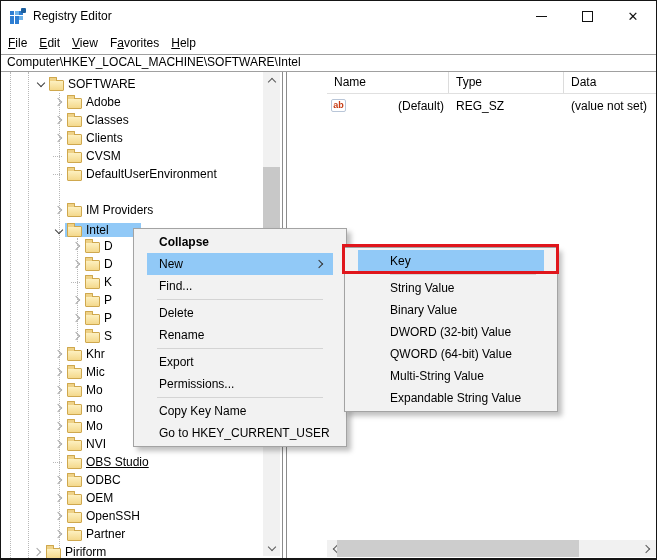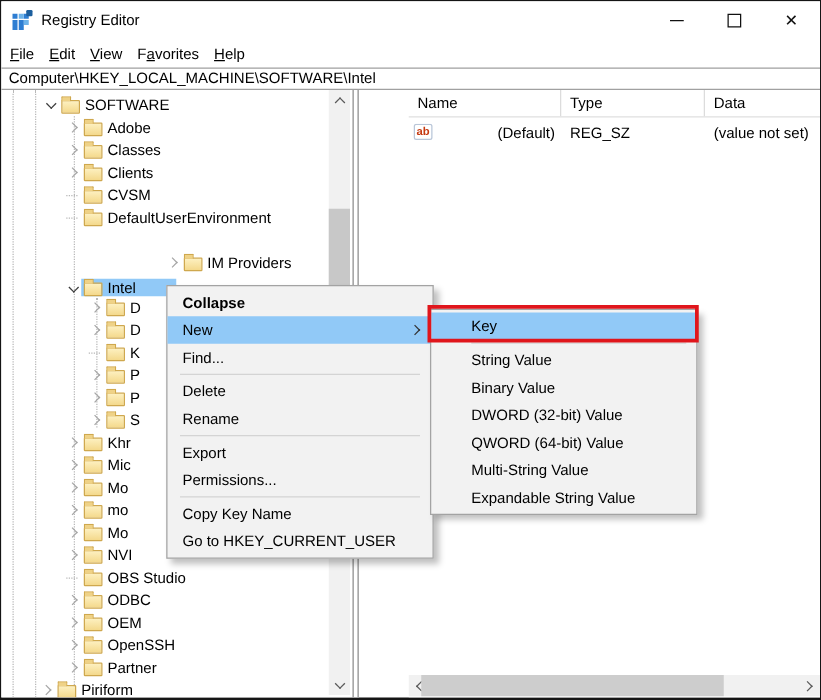--- a/index.html
+++ b/index.html
@@ -81,21 +81,21 @@
   
   .hscroll{position:absolute;left:0;right:0;bottom:1px;height:17px;background:#f1f1f1;}
   .hscroll .arr{position:absolute;top:0;width:17px;height:17px;display:flex;align-items:center;justify-content:center;}
   .hscroll .arr.left{left:0;}
   .hscroll .arr.right{right:1px;}
   .chev.left-g{transform:rotate(-135deg);border-color:#5a5a5a;margin-left:2px;}
   .chev.right-g{transform:rotate(45deg);border-color:#5a5a5a;margin-right:2px;}
   .hthumb{position:absolute;top:0;height:17px;left:10px;width:242px;background:#cdcdcd;}
 
   
-  .menu{position:absolute;box-sizing:border-box;background:#f2f2f2;border:1px solid #a3a3a3;box-shadow:4px 4px 5px rgba(0,0,0,.25);padding:2px 0;z-index:50;}
+  .menu{position:absolute;box-sizing:border-box;background:#f2f2f2;border:1px solid #a3a3a3;box-shadow:4px 4px 5px rgba(0,0,0,.25);padding:2px 13px;z-index:50;}
   .menu1{left:132px;top:227px;width:214px;}
   .menu2{left:343px;top:246px;width:214px;z-index:60;}
   .menu .item{height:22px;line-height:22px;padding-left:12px;position:relative;white-space:nowrap;}
   .menu2 .item{padding-left:32px;}
   .menu .item.bold{font-weight:bold;}
   .menu .item.hot{background:var(--selection);}
   .menu .sep{border-top:1px solid #d4d4d4;margin:2px 10px;}
   .menu2 .sep{margin:2px 8px 2px 32px;}
   .subarrow{position:absolute;right:9px;top:8px;}
   .subarrow .chev{border-color:#333;}
@@ -182,21 +182,21 @@
       <div class="trow lvl3" style="top:75px;">
         <span class="chevbox"></span>
         <span class="folder"></span>
         <span>CVSM</span>
       </div>
       <div class="trow lvl3" style="top:93px;">
         <span class="chevbox"></span>
         <span class="folder"></span>
         <span>DefaultUserEnvironment</span>
       </div>
-      <div class="trow lvl3" style="top:129px;justify-content:center;">
+      <div class="trow lvl3" style="top:129px;">
         <span class="chevbox">
             <i class="chev right"></i>
           </span>
         <span class="folder"></span>
         <span>IM Providers</span>
       </div>
       <div class="trow lvl3 selected" style="top:147px;align-items:flex-end;">
         <span class="chevbox">
             <i class="chev down"></i>
           </span>
@@ -280,21 +280,21 @@
         <span class="folder"></span>
         <span>Mo</span>
       </div>
       <div class="trow lvl3" style="top:363px;">
         <span class="chevbox">
             <i class="chev right"></i>
           </span>
         <span class="folder"></span>
         <span>NVI</span>
       </div>
-      <div class="trow lvl3" style="top:381px;">
+      <div class="trow lvl3" style="top:381px;text-decoration:underline;">
         <span class="chevbox"></span>
         <span class="folder"></span>
         <span>OBS Studio</span>
       </div>
       <div class="trow lvl3" style="top:399px;">
         <span class="chevbox">
             <i class="chev right"></i>
           </span>
         <span class="folder"></span>
         <span>ODBC</span>

